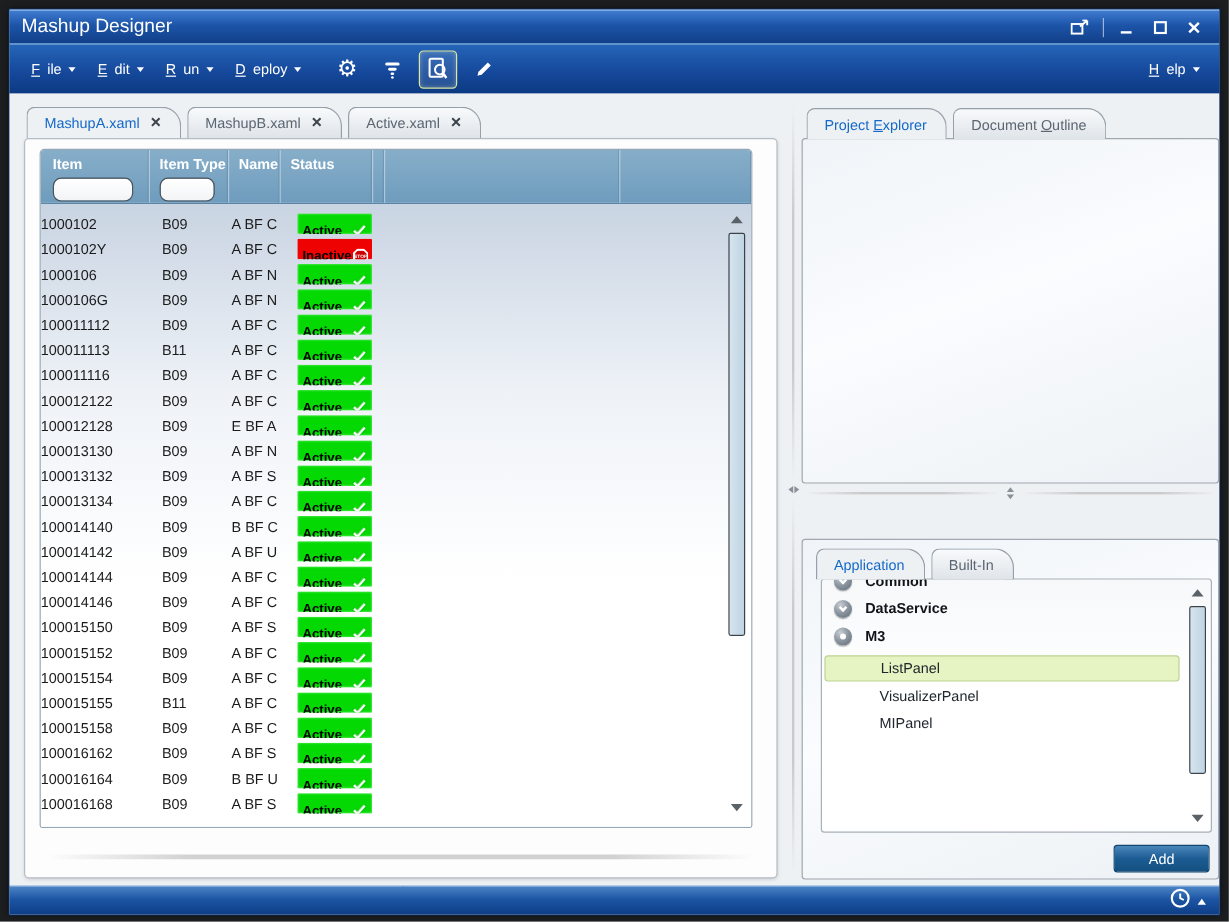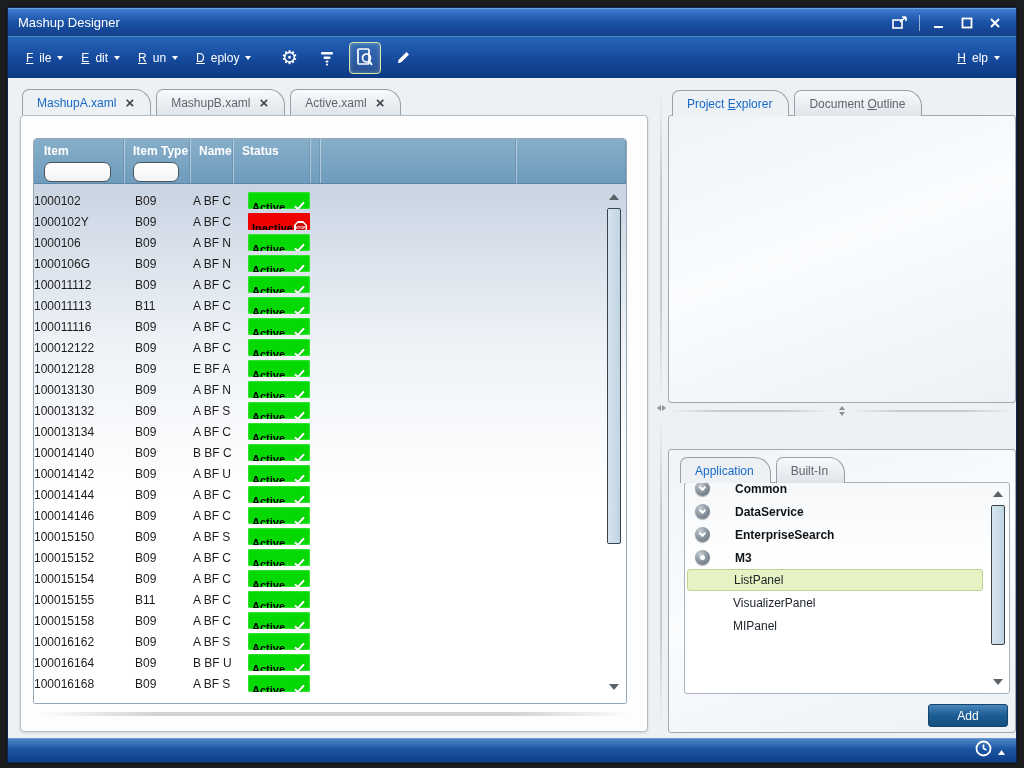--- a/index.html
+++ b/index.html
@@ -7,21 +7,21 @@
     font-family:"Liberation Sans","DejaVu Sans",sans-serif; }
   .desktop { position:absolute; inset:0; background:#1d1e20; }
 
   .window { position:absolute; left:8px; top:8px; width:1008px; height:754px;
     background:#eef1f4; box-shadow:0 0 0 1px #0a2a55, 0 0 6px rgba(0,0,0,.8); }
 
   
   .titlebar { position:absolute; left:0; top:0; width:100%; height:28px;
     background:linear-gradient(to bottom,#3f7cd0 0%,#1c54a8 45%,#123f88 100%);
     border-top:1px solid #6ba0e0; display:flex; align-items:center; color:#fff; }
-  .title-text { font-size:13px; margin-left:10px; flex:0 0 auto; }
+  .title-text { font-size:16px; margin-left:10px; flex:0 0 auto; }
   .win-controls { margin-left:auto; display:flex; align-items:center; gap:10px; padding-right:12px; }
   .win-btn { width:18px; height:16px; display:flex; align-items:center; justify-content:center; cursor:default; }
   .win-sep { width:1px; height:16px; background:rgba(255,255,255,.55); }
 
   
   .menubar { position:absolute; left:0; top:28px; width:100%; height:42px;
     background:linear-gradient(to bottom,#2565b8 0%,#16499c 55%,#0c3a82 100%);
     border-top:1px solid #4a86c8; display:flex; align-items:center; color:#fff; }
   .menu-item { font-size:12px; color:#fff; margin-left:18px; display:flex; align-items:center; gap:6px; cursor:default; }
   .menu-item u { text-decoration:underline; }
@@ -45,21 +45,21 @@
   .tab u { text-decoration:underline; }
   .tab .close-x { font-size:15px; font-weight:bold; color:#3c444c; line-height:1; }
 
   
   .left-region { position:absolute; left:8px; top:10px; width:642px; height:648px; }
   .doc-tabs { margin-left:6px; }
   .canvas-panel { position:absolute; left:4px; top:27px; width:628px; height:617px;
     background:#fdfdfe; border:1px solid #b4bcc4; border-radius:4px; box-shadow:0 1px 3px rgba(0,0,0,.12); }
 
   
-  .grid { position:absolute; left:12px; top:22px; width:594px; height:566px; border:1px solid #96a8b8; border-radius:4px 4px 2px 2px; overflow:hidden; background:#fff; }
+  .grid { position:absolute; left:12px; top:8px; width:594px; height:566px; border:1px solid #96a8b8; border-radius:4px 4px 2px 2px; overflow:hidden; background:#fff; }
   .grid-header { display:flex; height:45px; background:linear-gradient(#86aec9,#6f9cbd);
     border-bottom:1px solid #5d86a6; }
   .gh-cell { position:relative; padding:5px 0 0 8px; color:#fff; font-size:12px; font-weight:bold; border-right:1px solid rgba(220,232,242,.55); box-shadow:inset -1px 0 0 rgba(70,100,130,.25); }
   .gh-cell:first-child { padding-left:10px; }
   .filter-box { display:block; margin-top:4px; height:20px; border:1px solid #4c565e; border-radius:7px; background:linear-gradient(#fff,#f2f4f6); width:84%; font-size:11px; padding:0 6px; outline:none; }
   .c1{width:91px;} .c2{width:66px;} .c3{width:43px;} .c4{width:77px;} .c5{width:10px;} .c6{width:196px;} .c7{flex:1; border-right:none;}
   .grid-body { position:relative; height:520px; background:linear-gradient(#c9d4e2 0%,#eef2f7 30%,#ffffff 60%); }
   .rows { position:absolute; left:0; top:6px; right:26px; }
   .grid-row { display:flex; height:21px; align-items:center; font-size:12px; color:#1b1b1b; cursor:default; }
   .cell { overflow:hidden; white-space:nowrap; }
@@ -102,21 +102,21 @@
   .right-panel-box { position:absolute; background:linear-gradient(160deg,#f0f4f8 0%,#fafcfe 45%,#edf1f5 100%);
     border:1px solid #a0a8b0; border-radius:3px; }
   .rp-top { left:660px; top:37px; width:348px; height:288px; }
   .rp-top-tabs { position:absolute; left:664px; top:11px;justify-content:flex-end; }
   .rp-bot-tabs { position:absolute; left:664px; top:345px; }
   .rp-bot { left:660px; top:371px; width:348px; height:284px; }
   .sub-tabs { position:absolute; left:672px; top:378px; }
   .listbox { position:absolute; left:676px; top:404px; width:326px; height:212px;
     border:1px solid #a8b0b8; border-radius:3px; background:linear-gradient(#f6f8fa,#ffffff 40%); overflow:hidden; }
   .tree { position:absolute; left:0; top:-6px; right:22px; }
-  .tree-group { display:flex; align-items:center; height:23px; padding-left:10px; gap:25px; cursor:default; }
+  .tree-group { display:flex; align-items:flex-start; height:23px; padding-left:10px; gap:11px; cursor:default; }
   .tree-group .lbl { font-size:12px; font-weight:bold; color:#101418; }
   .expander { width:15px; height:15px; border-radius:50%;
     background:radial-gradient(circle at 35% 28%,#c8ced4 0%,#8d97a1 45%,#5f6973 100%);
     box-shadow:0 1px 1px rgba(0,0,0,.3); display:flex; align-items:center; justify-content:center; }
   .expander .chev { width:5px; height:5px; border-right:2px solid #fff; border-bottom:2px solid #fff; transform:rotate(45deg); margin-top:-2px; }
   .expander .dot { width:5px; height:5px; border-radius:50%; background:#fff; }
   .tree-child { display:flex; align-items:center; height:23px; padding-left:48px; font-size:12px; color:#20262c; cursor:default; }
   .tree-child.selected { background:#e6f3c3; border:1px solid #bcd394; border-radius:3px; margin:0 4px 0 2px; padding-left:46px; height:22px; }
   .add-btn { position:absolute; left:920px; top:626px; width:80px; height:23px;
     background:linear-gradient(#4a86ba,#1c5c94 50%,#14507f); border:1px solid #12466f; border-radius:3px;
@@ -579,26 +579,20 @@
               <span class="lbl">Common</span>
             </div>
             <div class="tree-group">
               <span class="expander">
                 <span class="chev"></span>
               </span>
               <span class="lbl">DataService</span>
             </div>
             <div class="tree-group">
               <span class="expander">
-                <span class="chev"></span>
-              </span>
-              <span class="lbl">EnterpriseSearch</span>
-            </div>
-            <div class="tree-group">
-              <span class="expander">
                 <span class="dot"></span>
               </span>
               <span class="lbl">M3</span>
             </div>
             <div class="tree-child selected">ListPanel</div>
             <div class="tree-child">VisualizerPanel</div>
             <div class="tree-child">MIPanel</div>
           </div>
         <div class="vscroll" style="right:1px;">
           <div class="sb-arrow sb-up" style="top:8px"></div>

